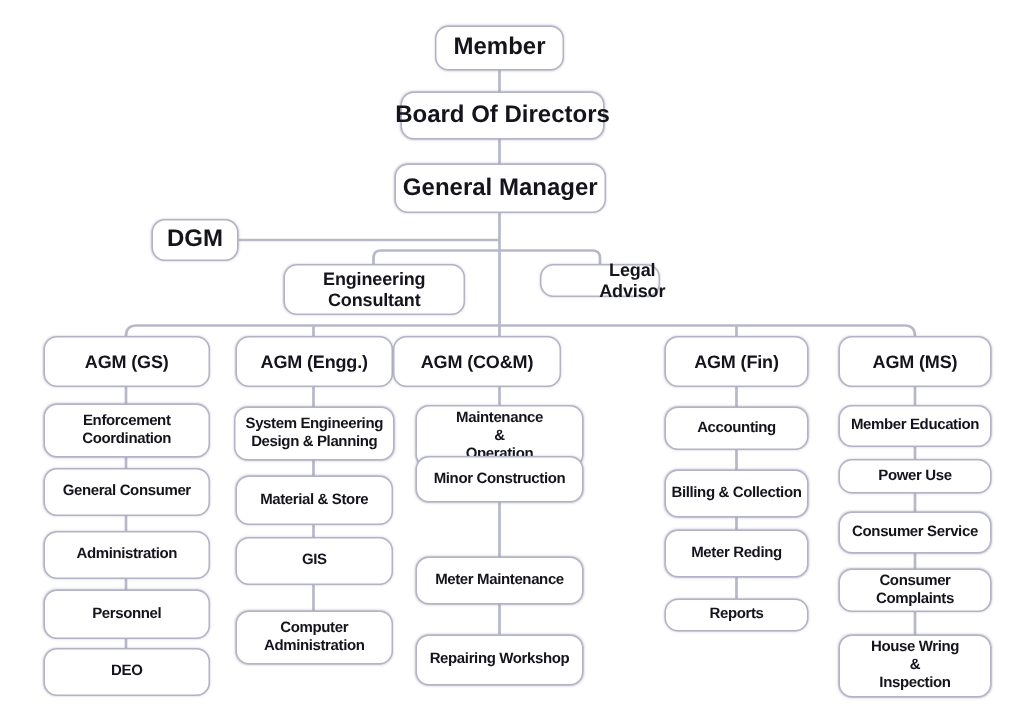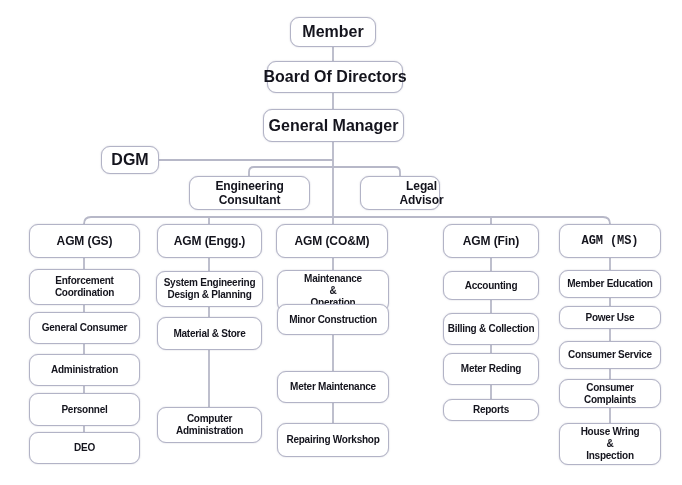--- a/index.html
+++ b/index.html
@@ -73,37 +73,37 @@
     <div class="node lg" style="left: 263px; top: 109px; width: 141px; height: 33px;">
       <span>General Manager</span>
     </div>
     <div class="node lg" style="left: 101px; top: 146px; width: 58px; height: 28px;">
       <span>DGM</span>
     </div>
     <div class="node md" style="left: 189px; top: 176px; width: 121px; height: 34px;">
       <span>Engineering
 Consultant</span>
     </div>
-    <div class="node md" style="left: 360px; top: 176px; width: 80px; height: 34px; padding-left: 43px;">
+    <div class="node md" style="left: 360px; top: 176px; width: 80px; height: 22px; padding-left: 43px;">
       <span>Legal
 Advisor</span>
     </div>
     <div class="node md" style="left: 29px; top: 224px; width: 111px; height: 34px;">
       <span>AGM (GS)</span>
     </div>
     <div class="node md" style="left: 157px; top: 224px; width: 105px; height: 34px;">
       <span>AGM (Engg.)</span>
     </div>
-    <div class="node md" style="left: 276px; top: 224px; width: 112px; height: 34px;">
+    <div class="node md" style="left: 262px; top: 224px; width: 112px; height: 34px;">
       <span>AGM (CO&amp;M)</span>
     </div>
     <div class="node md" style="left: 443px; top: 224px; width: 96px; height: 34px;">
       <span>AGM (Fin)</span>
     </div>
-    <div class="node md" style="left: 559px; top: 224px; width: 102px; height: 34px; font-family: Liberation Mono, monospace;">
+    <div class="node md" style="left: 559px; top: 224px; width: 102px; height: 34px;">
       <span>AGM (MS)</span>
     </div>
     <div class="node sm" style="left: 29px; top: 269px; width: 111px; height: 36px;">
       <span>Enforcement
 Coordination</span>
     </div>
     <div class="node sm" style="left: 29px; top: 312px; width: 111px; height: 32px;">
       <span>General Consumer</span>
     </div>
     <div class="node sm" style="left: 29px; top: 354px; width: 111px; height: 32px;">
@@ -114,20 +114,23 @@
     </div>
     <div class="node sm" style="left: 29px; top: 432px; width: 111px; height: 32px;">
       <span>DEO</span>
     </div>
     <div class="node sm" style="left: 156px; top: 271px; width: 107px; height: 36px;">
       <span>System Engineering
 Design &amp; Planning</span>
     </div>
     <div class="node sm" style="left: 157px; top: 317px; width: 105px; height: 33px;">
       <span>Material &amp; Store</span>
+    </div>
+    <div class="node sm" style="left: 157px; top: 358px; width: 105px; height: 32px;">
+      <span>GIS</span>
     </div>
     <div class="node sm" style="left: 157px; top: 407px; width: 105px; height: 36px;">
       <span>Computer
 Administration</span>
     </div>
     <div class="node sm" style="left: 277px; top: 270px; width: 112px; height: 42px;">
       <span>Maintenance
 &amp;
 Operation</span>
     </div>

